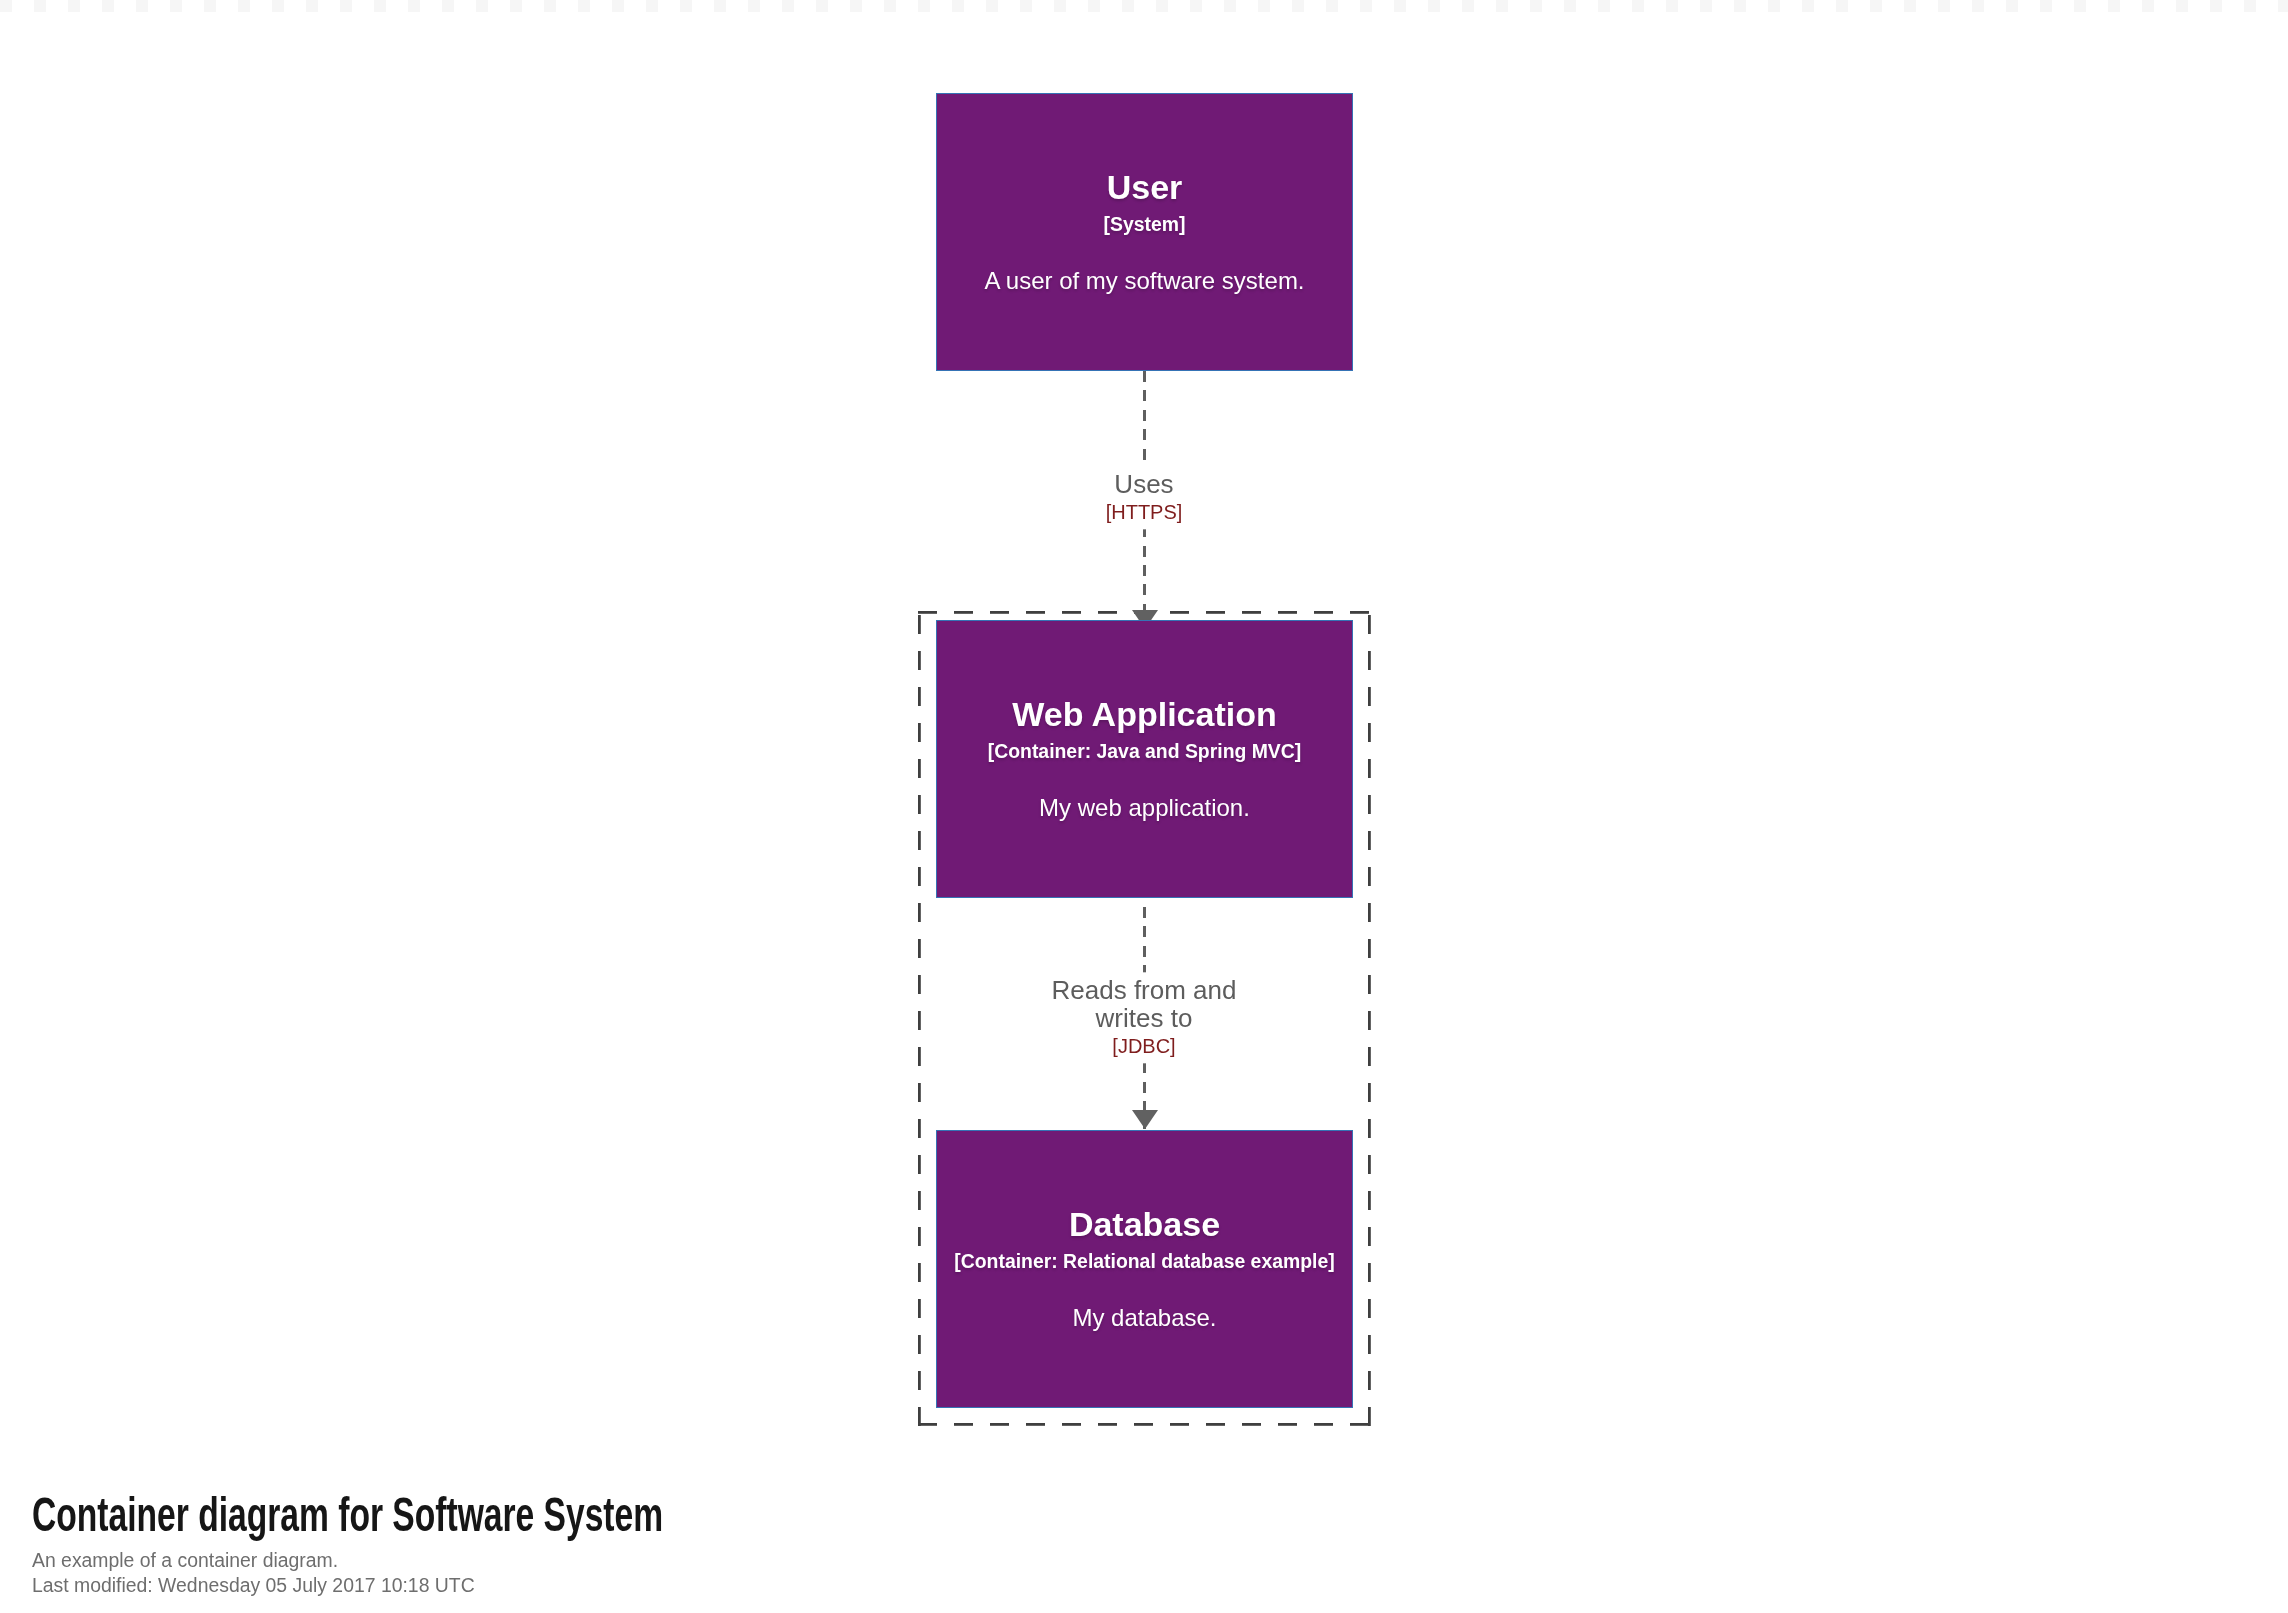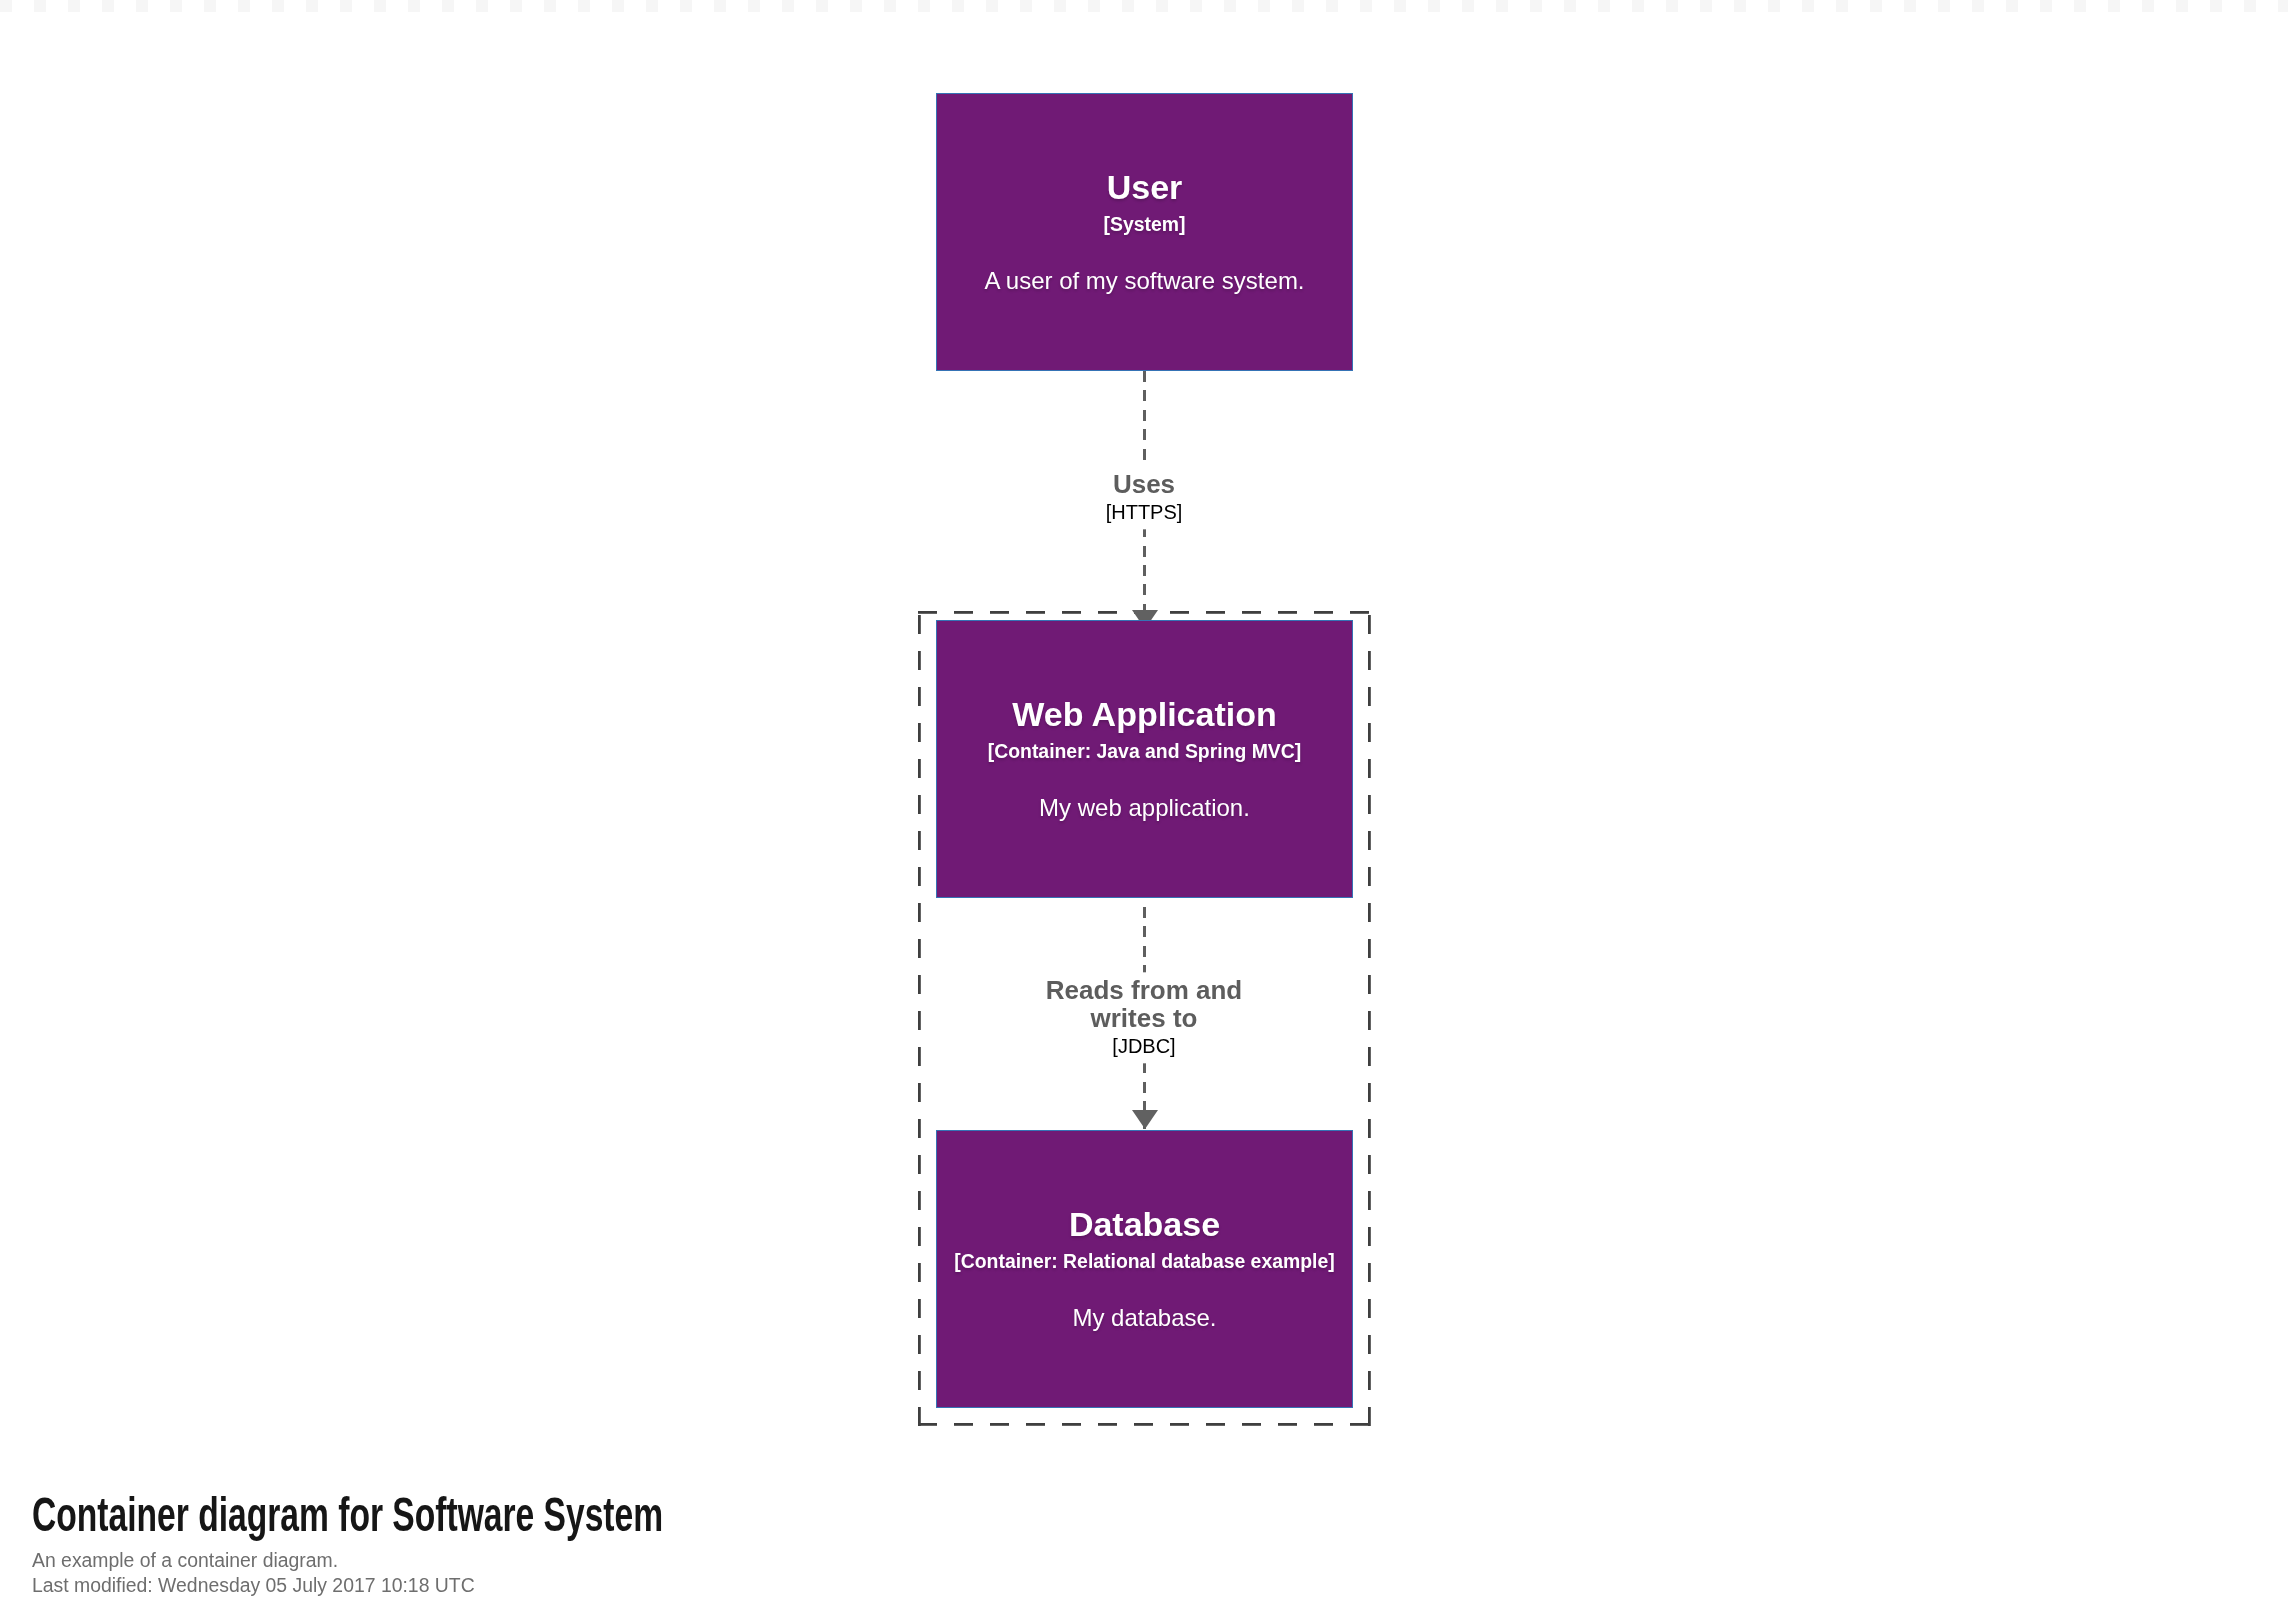--- a/index.html
+++ b/index.html
@@ -86,23 +86,23 @@
     position: absolute;
     left: 1144px;
     transform: translate(-50%, -50%);
     background: #ffffff;
     padding: 3.7px 13px;
     text-align: center;
     color: #5d5d5d;
   }
   .rel-label--uses  { top: 498px; }
   .rel-label--reads { top: 1018px; }
-  .rel-name { font-size: 26px; font-weight: 700; line-height: 28px; color: #5d5d5d; }
+  .rel-name { font-size: 26px; font-weight: 400; line-height: 28px; color: #5d5d5d; }
   .rel-name--wrap { max-width: 212px; }
-  .rel-tech { font-size: 20px; font-weight: 400; line-height: 28px; color: #000000; }
+  .rel-tech { font-size: 20px; font-weight: 400; line-height: 28px; color: #7f1d1d; }
 
   
   .title-block { position: absolute; left: 32px; top: 1489px; }
   .diagram-title {
     font-size: 48px;
     font-weight: 700;
     color: #161616;
     line-height: 52px;
     white-space: nowrap;
     transform: scaleX(0.70);

